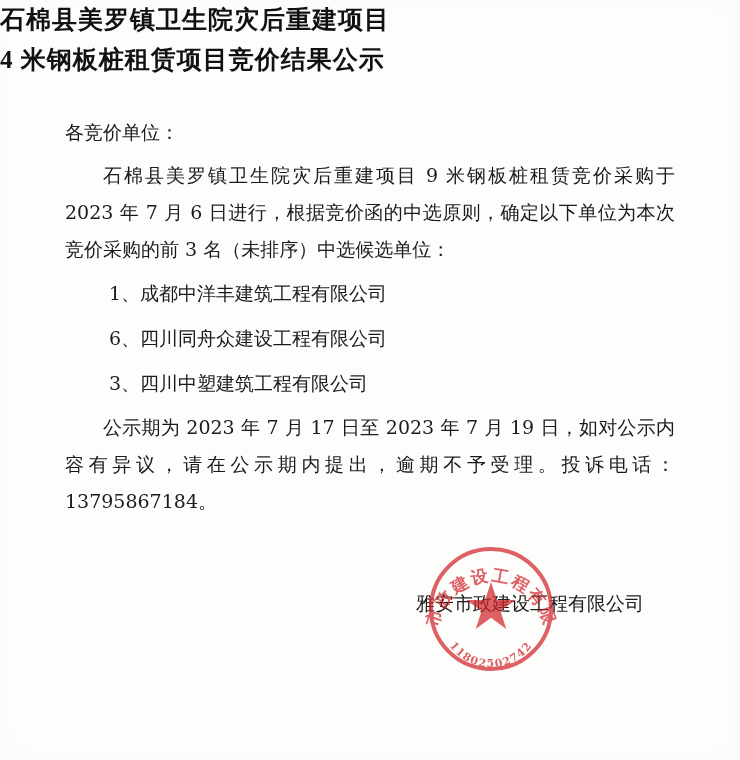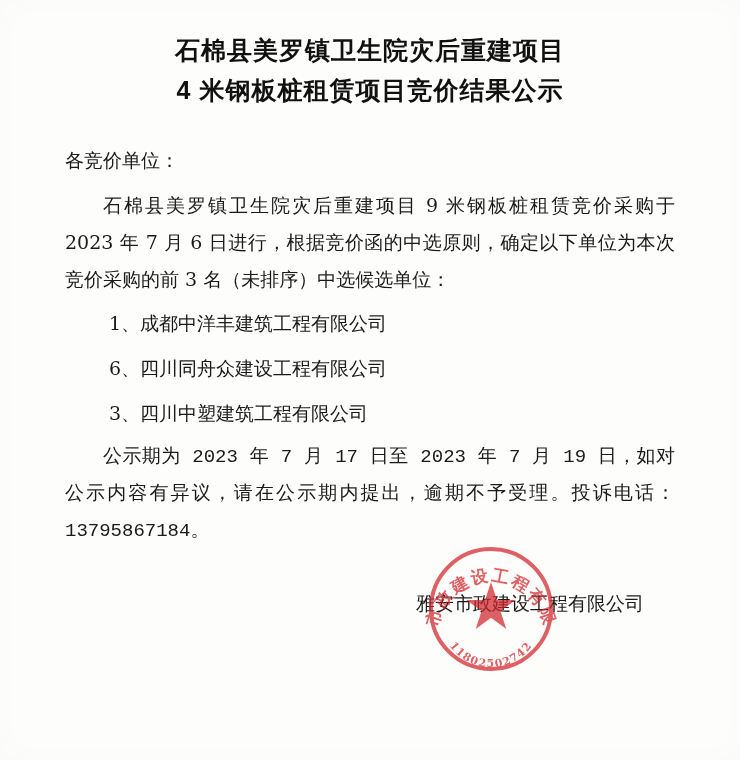--- a/index.html
+++ b/index.html
@@ -26,48 +26,45 @@
   
   .page::before {
     content: "";
     position: absolute;
     left: 0; top: 0; right: 0; bottom: 0;
     pointer-events: none;
     box-shadow: inset 0 0 30px rgba(0,0,0,0.015);
   }
 
   .doc-title {
-    text-align: center;
     margin: 0;
-    padding-top: 30px;
     font-size: 25px;
     font-weight: bold;
     letter-spacing: 1px;
     line-height: 40px;
-    font-family: Liberation Sans, sans-serif;
+    font-family: Liberation Serif, serif;
     color: #111;
   }
   .doc-title .line {
     display: block;
     white-space: nowrap;
   }
 
   .body-block {
     margin: 0 auto;
     width: 610px;
     padding-top: 34px;
     font-size: 19px;
     line-height: 37px;
     color: #1a1a1a;
   }
 
   .salutation {
     margin: 0 0 6px 0;
     text-align: left;
-    font-family: Liberation Mono, monospace;
   }
 
   .para {
     margin: 0;
     text-indent: 2em;
     text-align: justify;
     text-justify: inter-ideograph;
   }
 
   .list {
@@ -75,21 +72,20 @@
     padding: 0;
     list-style: none;
   }
   .list li {
     margin: 6px;
     text-indent: 2em;
     line-height: 39px;
   }
 
   .para-notice {
-    font-family: Liberation Mono, monospace;
   }
 
   .signature {
     position: absolute;
     right: 96px;
     top: 585px;
     width: 300px;
     text-align: right;
     font-size: 19px;
     line-height: 37px;

